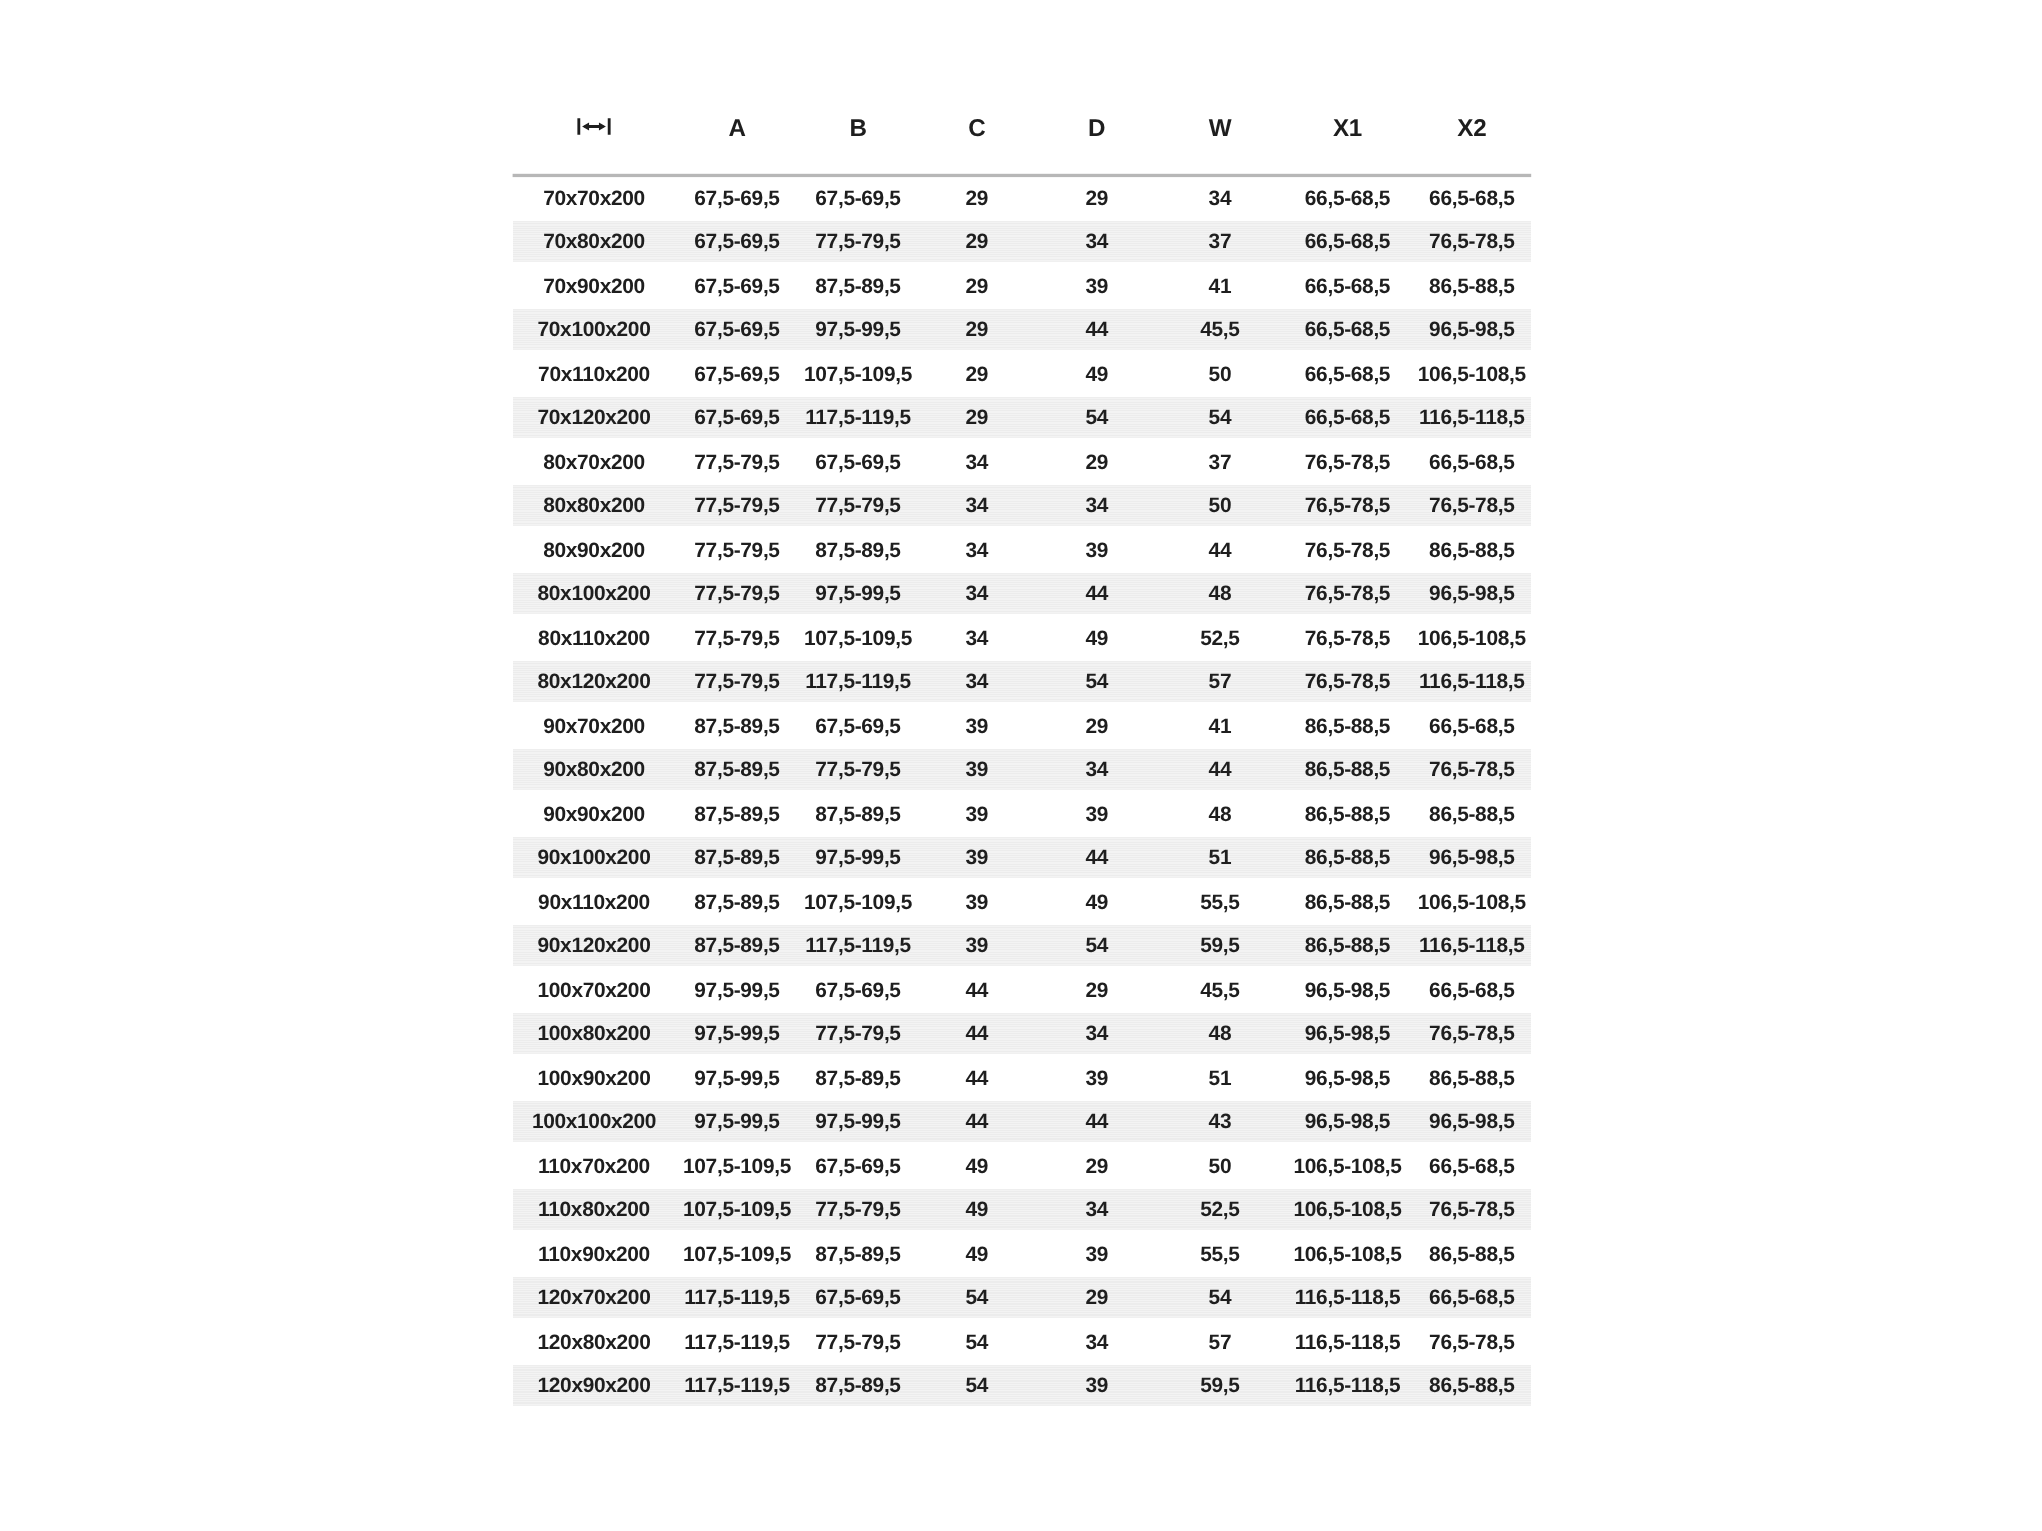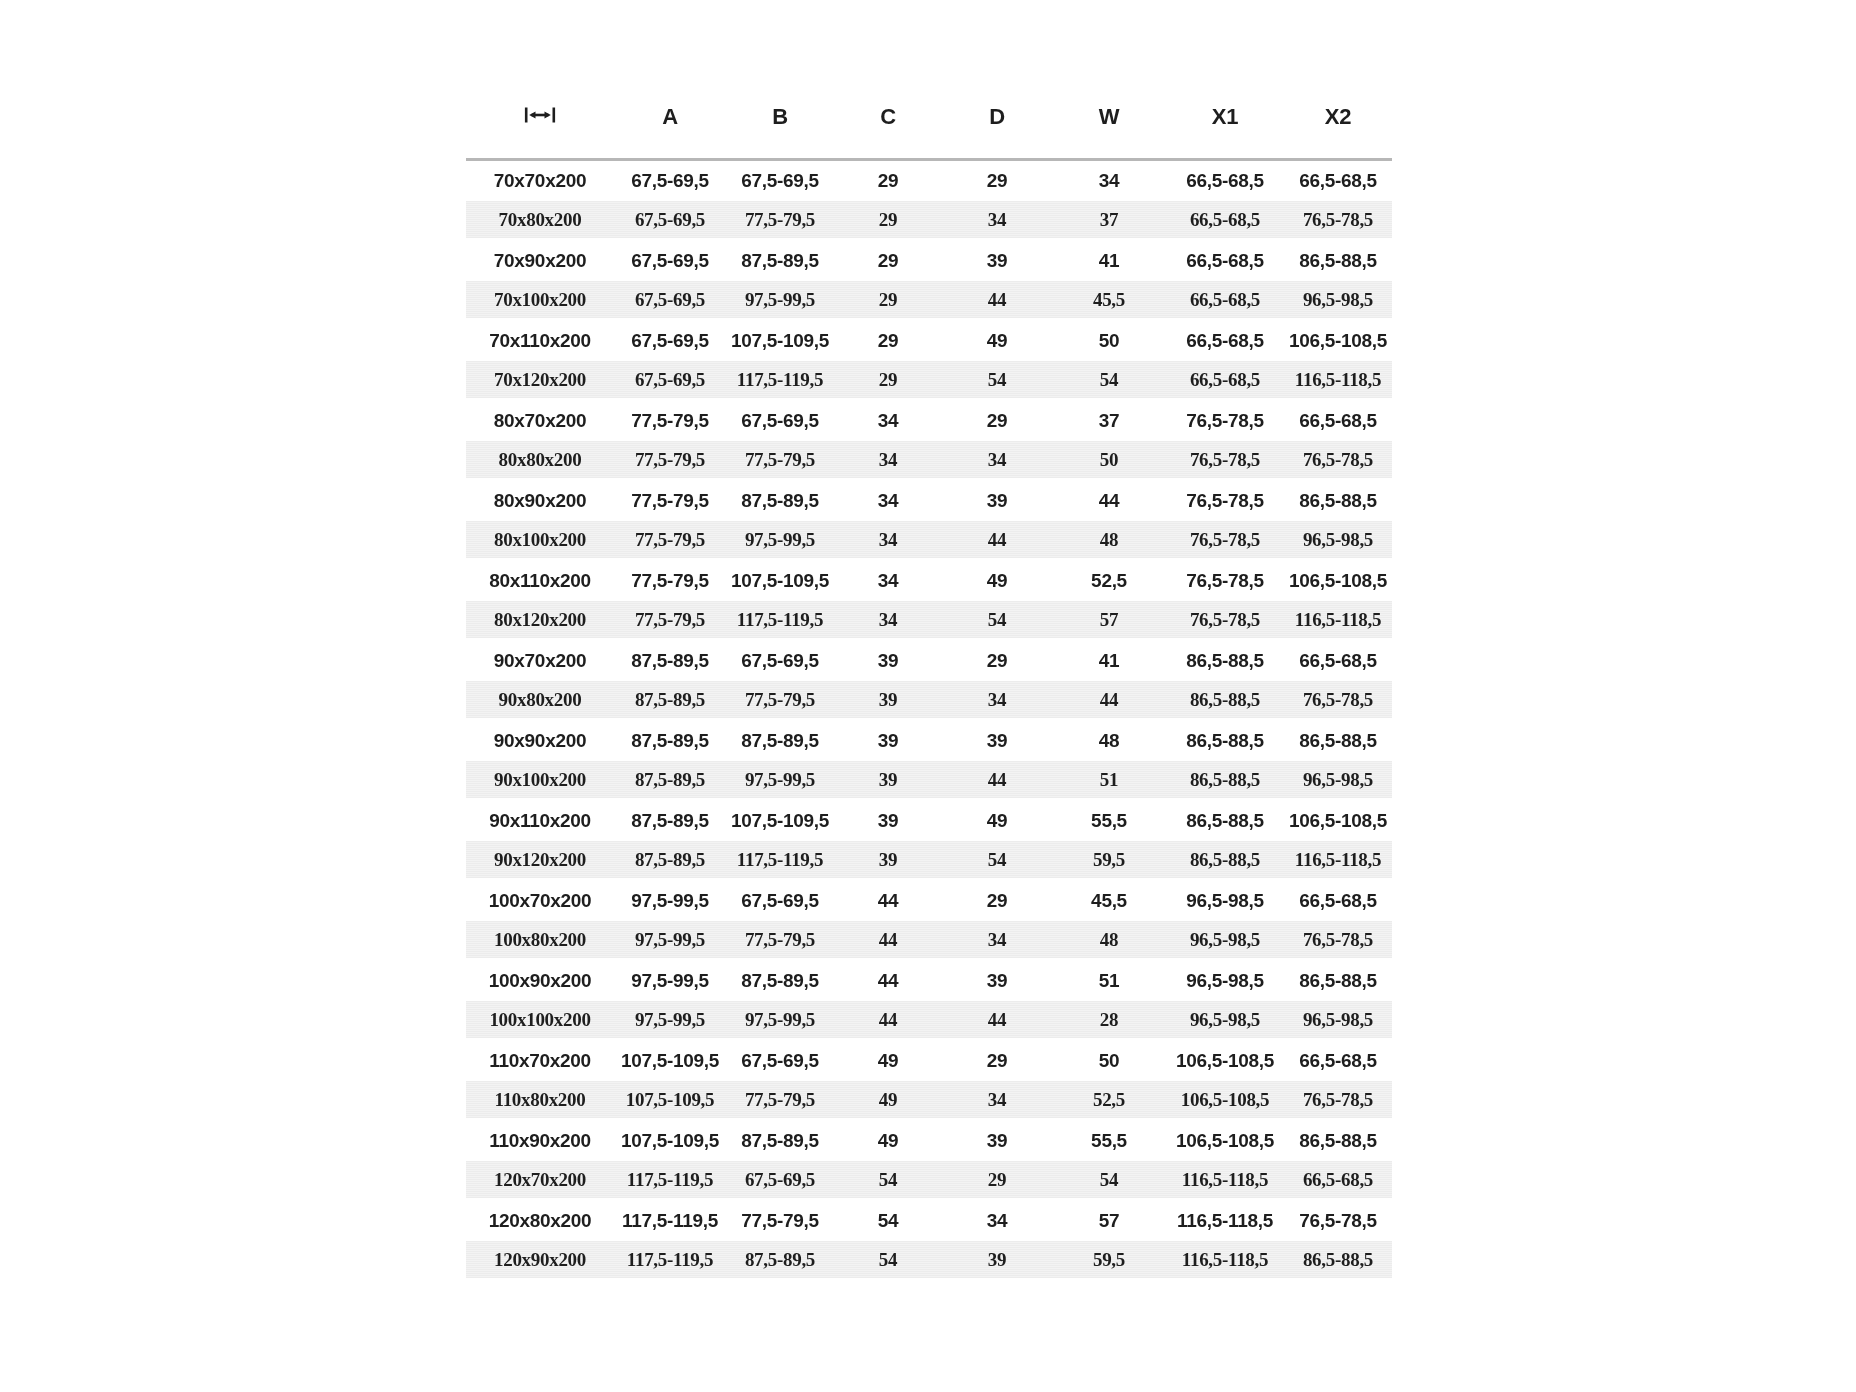--- a/index.html
+++ b/index.html
@@ -46,21 +46,20 @@
     padding-bottom: 12px;
   }
   .tbody .row {
     height: 40px;
     align-items: center;
   }
   .tbody .row.striped {
     background-image: repeating-linear-gradient(180deg, #ececec 0px, #ececec 1px, #f3f3f3 1px, #f3f3f3 2px);
     background-clip: padding-box;
     border-bottom: 3px solid rgba(255,255,255,0);
-    font-family: Liberation Serif, serif;
   }
   .cell {
     text-align: center;
     font-weight: 700;
     font-size: 19px;
     letter-spacing: -0.3px;
     color: #1e1e1e;
     white-space: nowrap;
   }
 </style>
@@ -303,21 +302,21 @@
           <div class="cell">51</div>
           <div class="cell">96,5-98,5</div>
           <div class="cell">86,5-88,5</div>
         </div>
         <div class="grid-row row striped">
           <div class="cell">100x100x200</div>
           <div class="cell">97,5-99,5</div>
           <div class="cell">97,5-99,5</div>
           <div class="cell">44</div>
           <div class="cell">44</div>
-          <div class="cell">28</div>
+          <div class="cell">43</div>
           <div class="cell">96,5-98,5</div>
           <div class="cell">96,5-98,5</div>
         </div>
         <div class="grid-row row">
           <div class="cell">110x70x200</div>
           <div class="cell">107,5-109,5</div>
           <div class="cell">67,5-69,5</div>
           <div class="cell">49</div>
           <div class="cell">29</div>
           <div class="cell">50</div>

